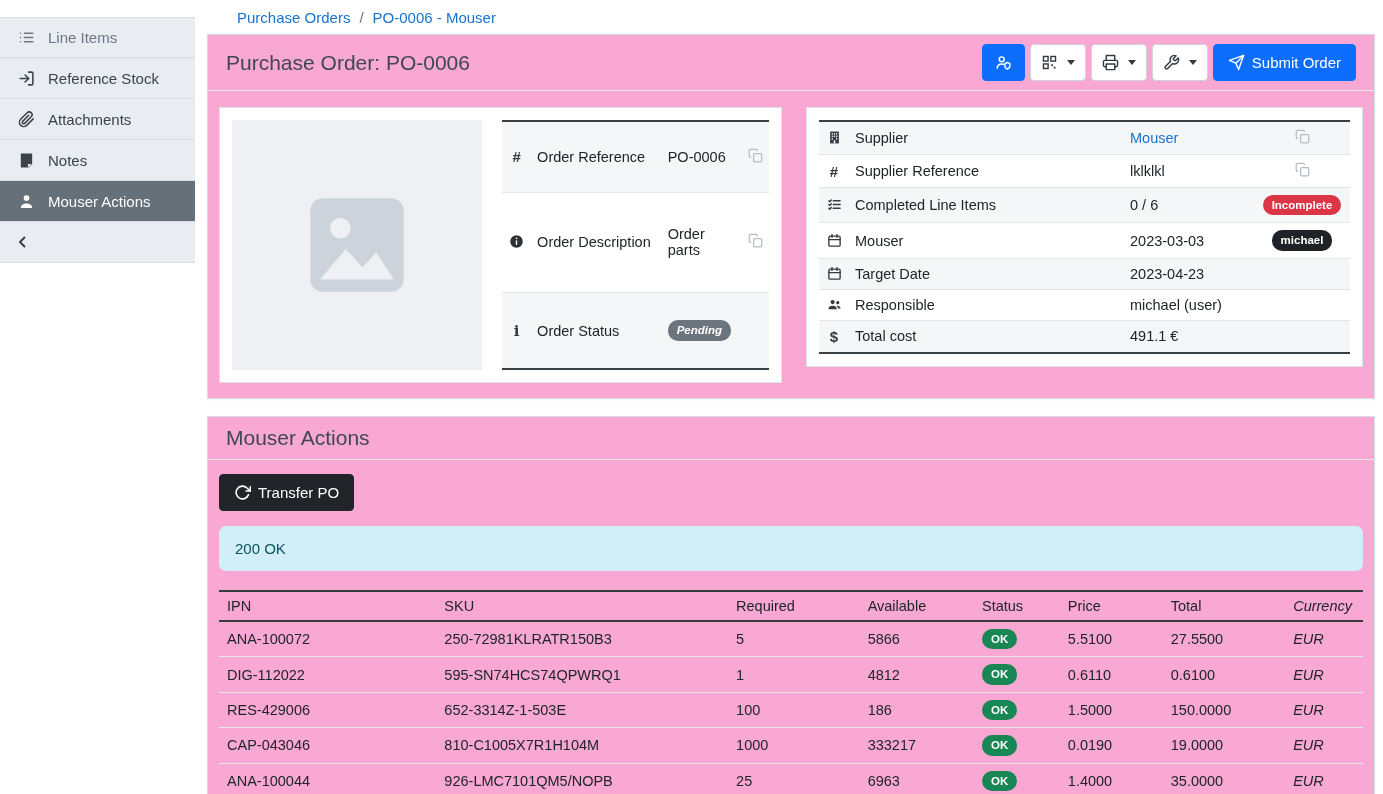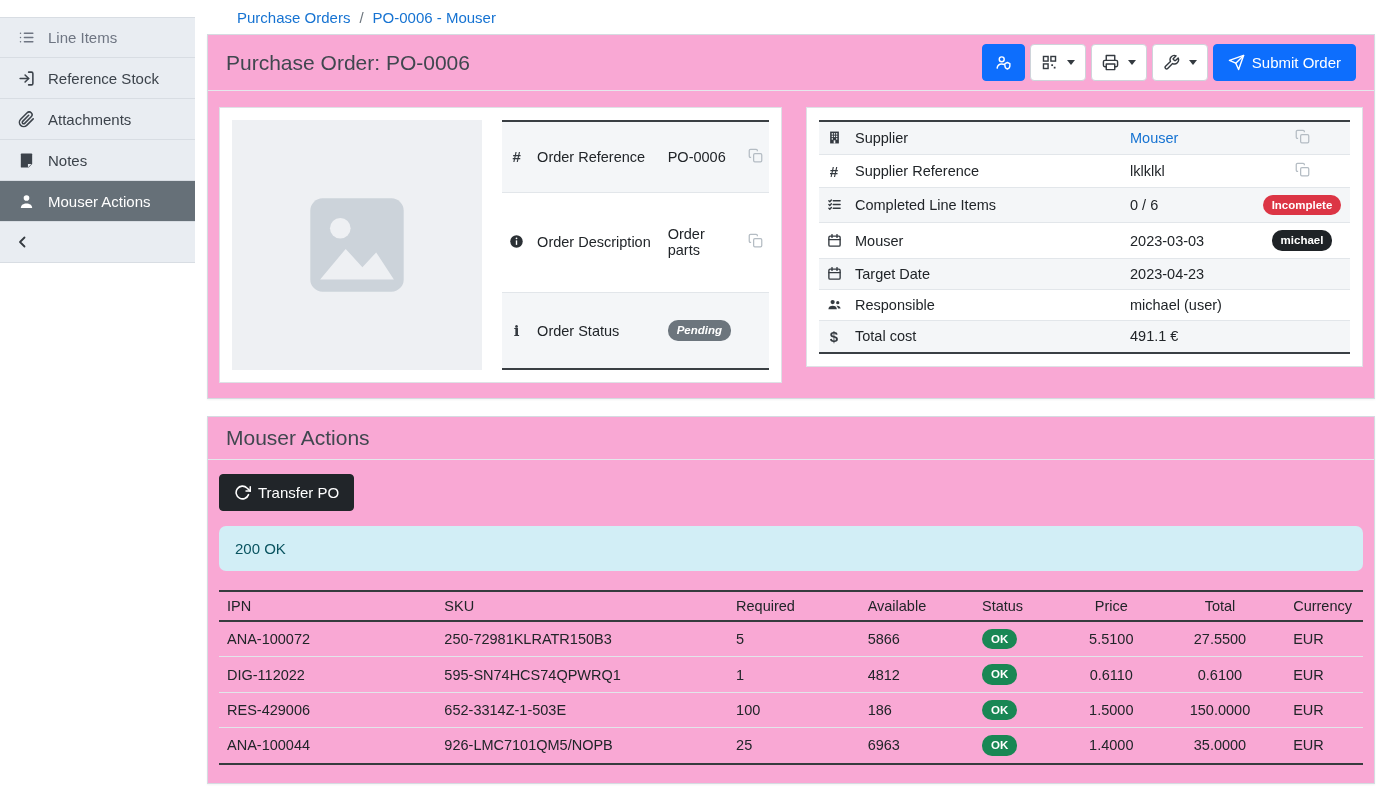--- a/index.html
+++ b/index.html
@@ -75,22 +75,22 @@
   
   .panel-body { padding:14px 11px 18px 11px; }
   .btn-dark { background:#212529; border-color:#212529; color:#fff; padding:0 14px; height:37px; }
   .alert-info { margin-top:15px; background:#d2eef6; color:#0a5460; padding:14px 16px; border-radius:7px; font-size:15px; }
 
   table.ptable { width:100%; border-collapse:collapse; margin-top:19px; font-size:14.5px; }
   table.ptable th { text-align:left; font-weight:500; padding:6px 8px;
     border-top:2px solid #373b3e; border-bottom:2px solid #373b3e; }
   table.ptable td { padding:7px 8px; border-bottom:1px solid #e2e6ea;margin-top:37px; }
   table.ptable tbody tr:last-child td { border-bottom:2px solid #373b3e; }
-  table.ptable th.num, table.ptable td.num { text-align:center; }
-  table.ptable th.cur, table.ptable td.cur { padding-left:16px; }
+  table.ptable th.num, table.ptable td.num { text-align:left; }
+  table.ptable th.cur, table.ptable td.cur { padding-left:16px;font-style:italic; }
 </style>
 </head>
 <body>
 
 <nav class="sidebar">
   <div class="side-item muted">
     <span class="s-icon">
       <svg viewBox="0 0 24 24" fill="none" stroke="currentColor" stroke-width="2" stroke-linecap="round">
           <line x1="9" y1="6" x2="21" y2="6"></line>
           <line x1="9" y1="12" x2="21" y2="12"></line>
@@ -397,20 +397,30 @@
     <td>RES-429006</td>
     <td>652-3314Z-1-503E</td>
     <td>100</td>
     <td>186</td>
     <td><span class="badge bg-green">OK</span></td>
     <td class="num">1.5000</td>
     <td class="num">150.0000</td>
     <td class="cur">EUR</td>
   </tr>
             <tr>
+    <td>CAP-043046</td>
+    <td>810-C1005X7R1H104M</td>
+    <td>1000</td>
+    <td>333217</td>
+    <td><span class="badge bg-green">OK</span></td>
+    <td class="num">0.0190</td>
+    <td class="num">19.0000</td>
+    <td class="cur">EUR</td>
+  </tr>
+            <tr>
     <td>ANA-100044</td>
     <td>926-LMC7101QM5/NOPB</td>
     <td>25</td>
     <td>6963</td>
     <td><span class="badge bg-green">OK</span></td>
     <td class="num">1.4000</td>
     <td class="num">35.0000</td>
     <td class="cur">EUR</td>
   </tr>
           </tbody>

